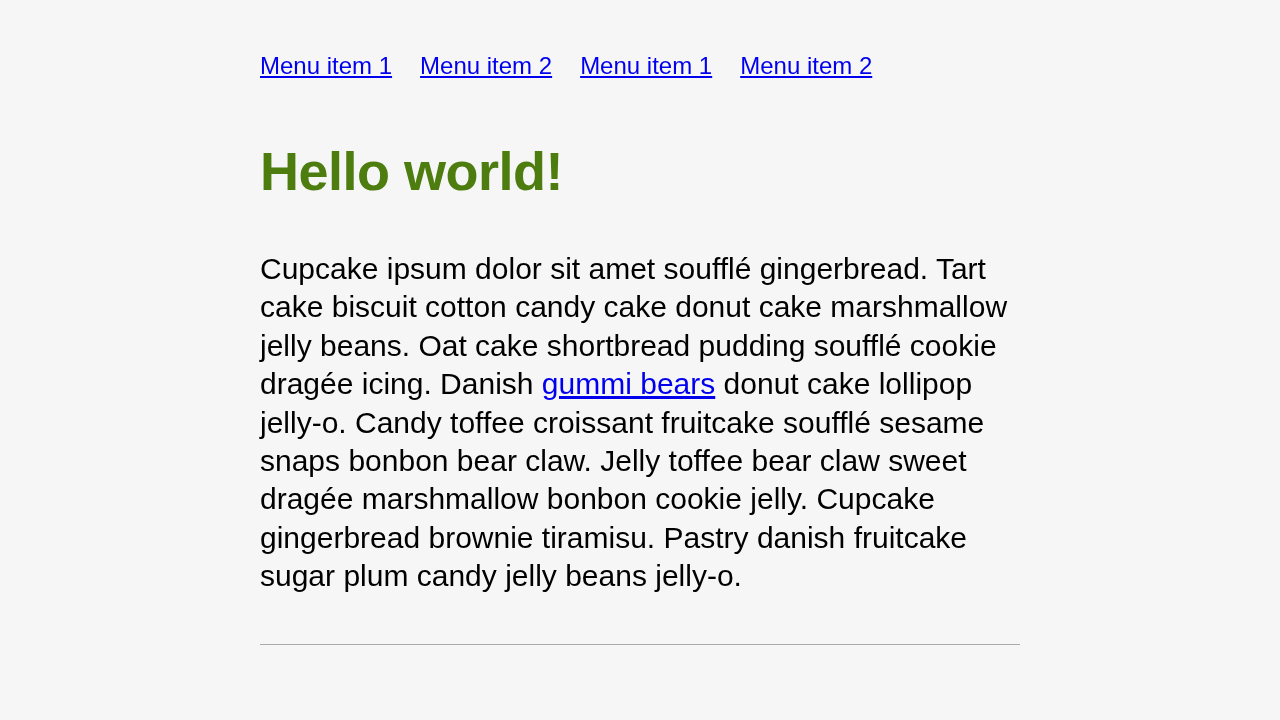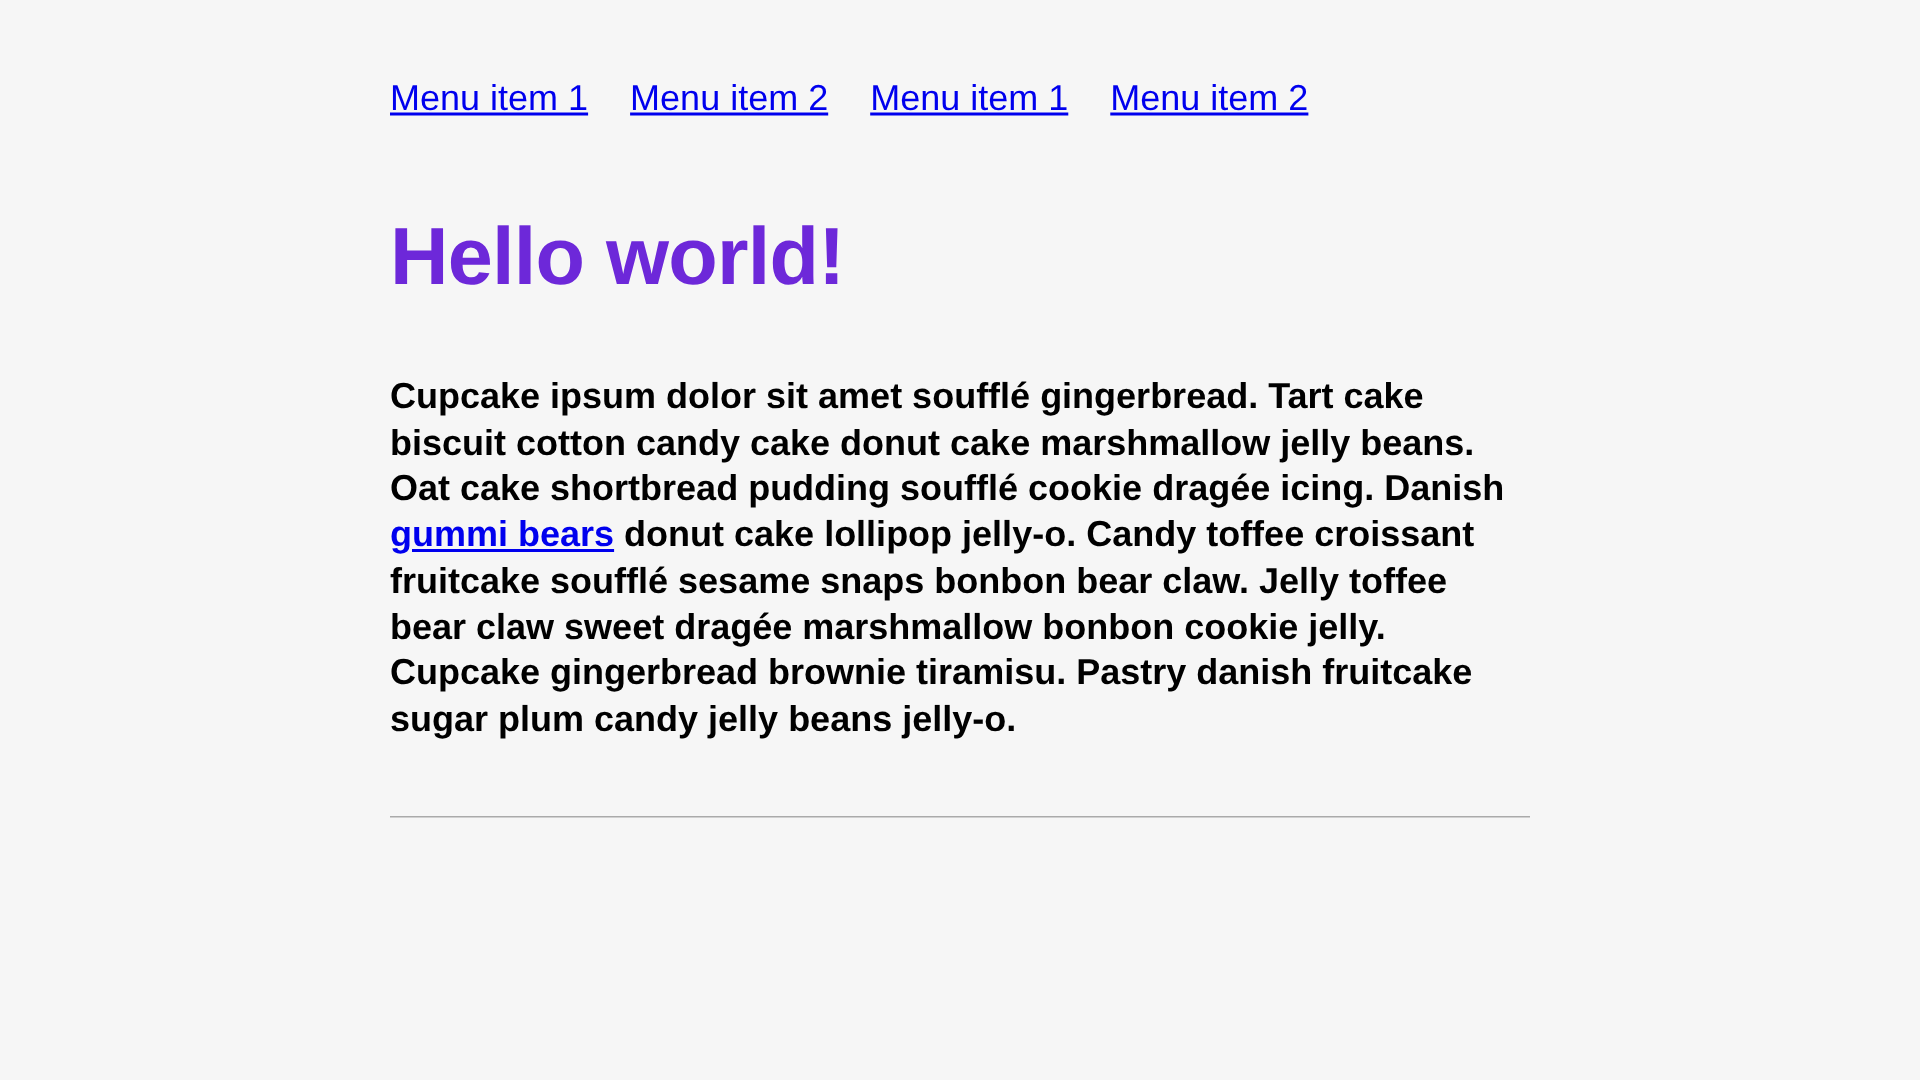--- a/index.html
+++ b/index.html
@@ -34,30 +34,30 @@
     }
     nav a {
       color: #0000EE;
       text-decoration: underline;
       font-size: 24px;
       font-weight: 400;
     }
     h1 {
       font-size: 54px;
       font-weight: 700;
-      color: #6d28d9;
+      color: #4d7c0f;
       margin-top: 10px;
       margin-bottom: 48px;
       letter-spacing: -0.5px;
     }
     .body-text {
-      font-size: 24px;
+      font-size: 30px;
       line-height: 1.28;
       color: #000;
-      font-weight: 700;
+      font-weight: 400;
     }
     .body-text a {
       color: #0000EE;
       text-decoration: underline;
     }
     hr {
       border: none;
       border-top: 1px solid #aaa;
       margin-top: 48px;
     }

